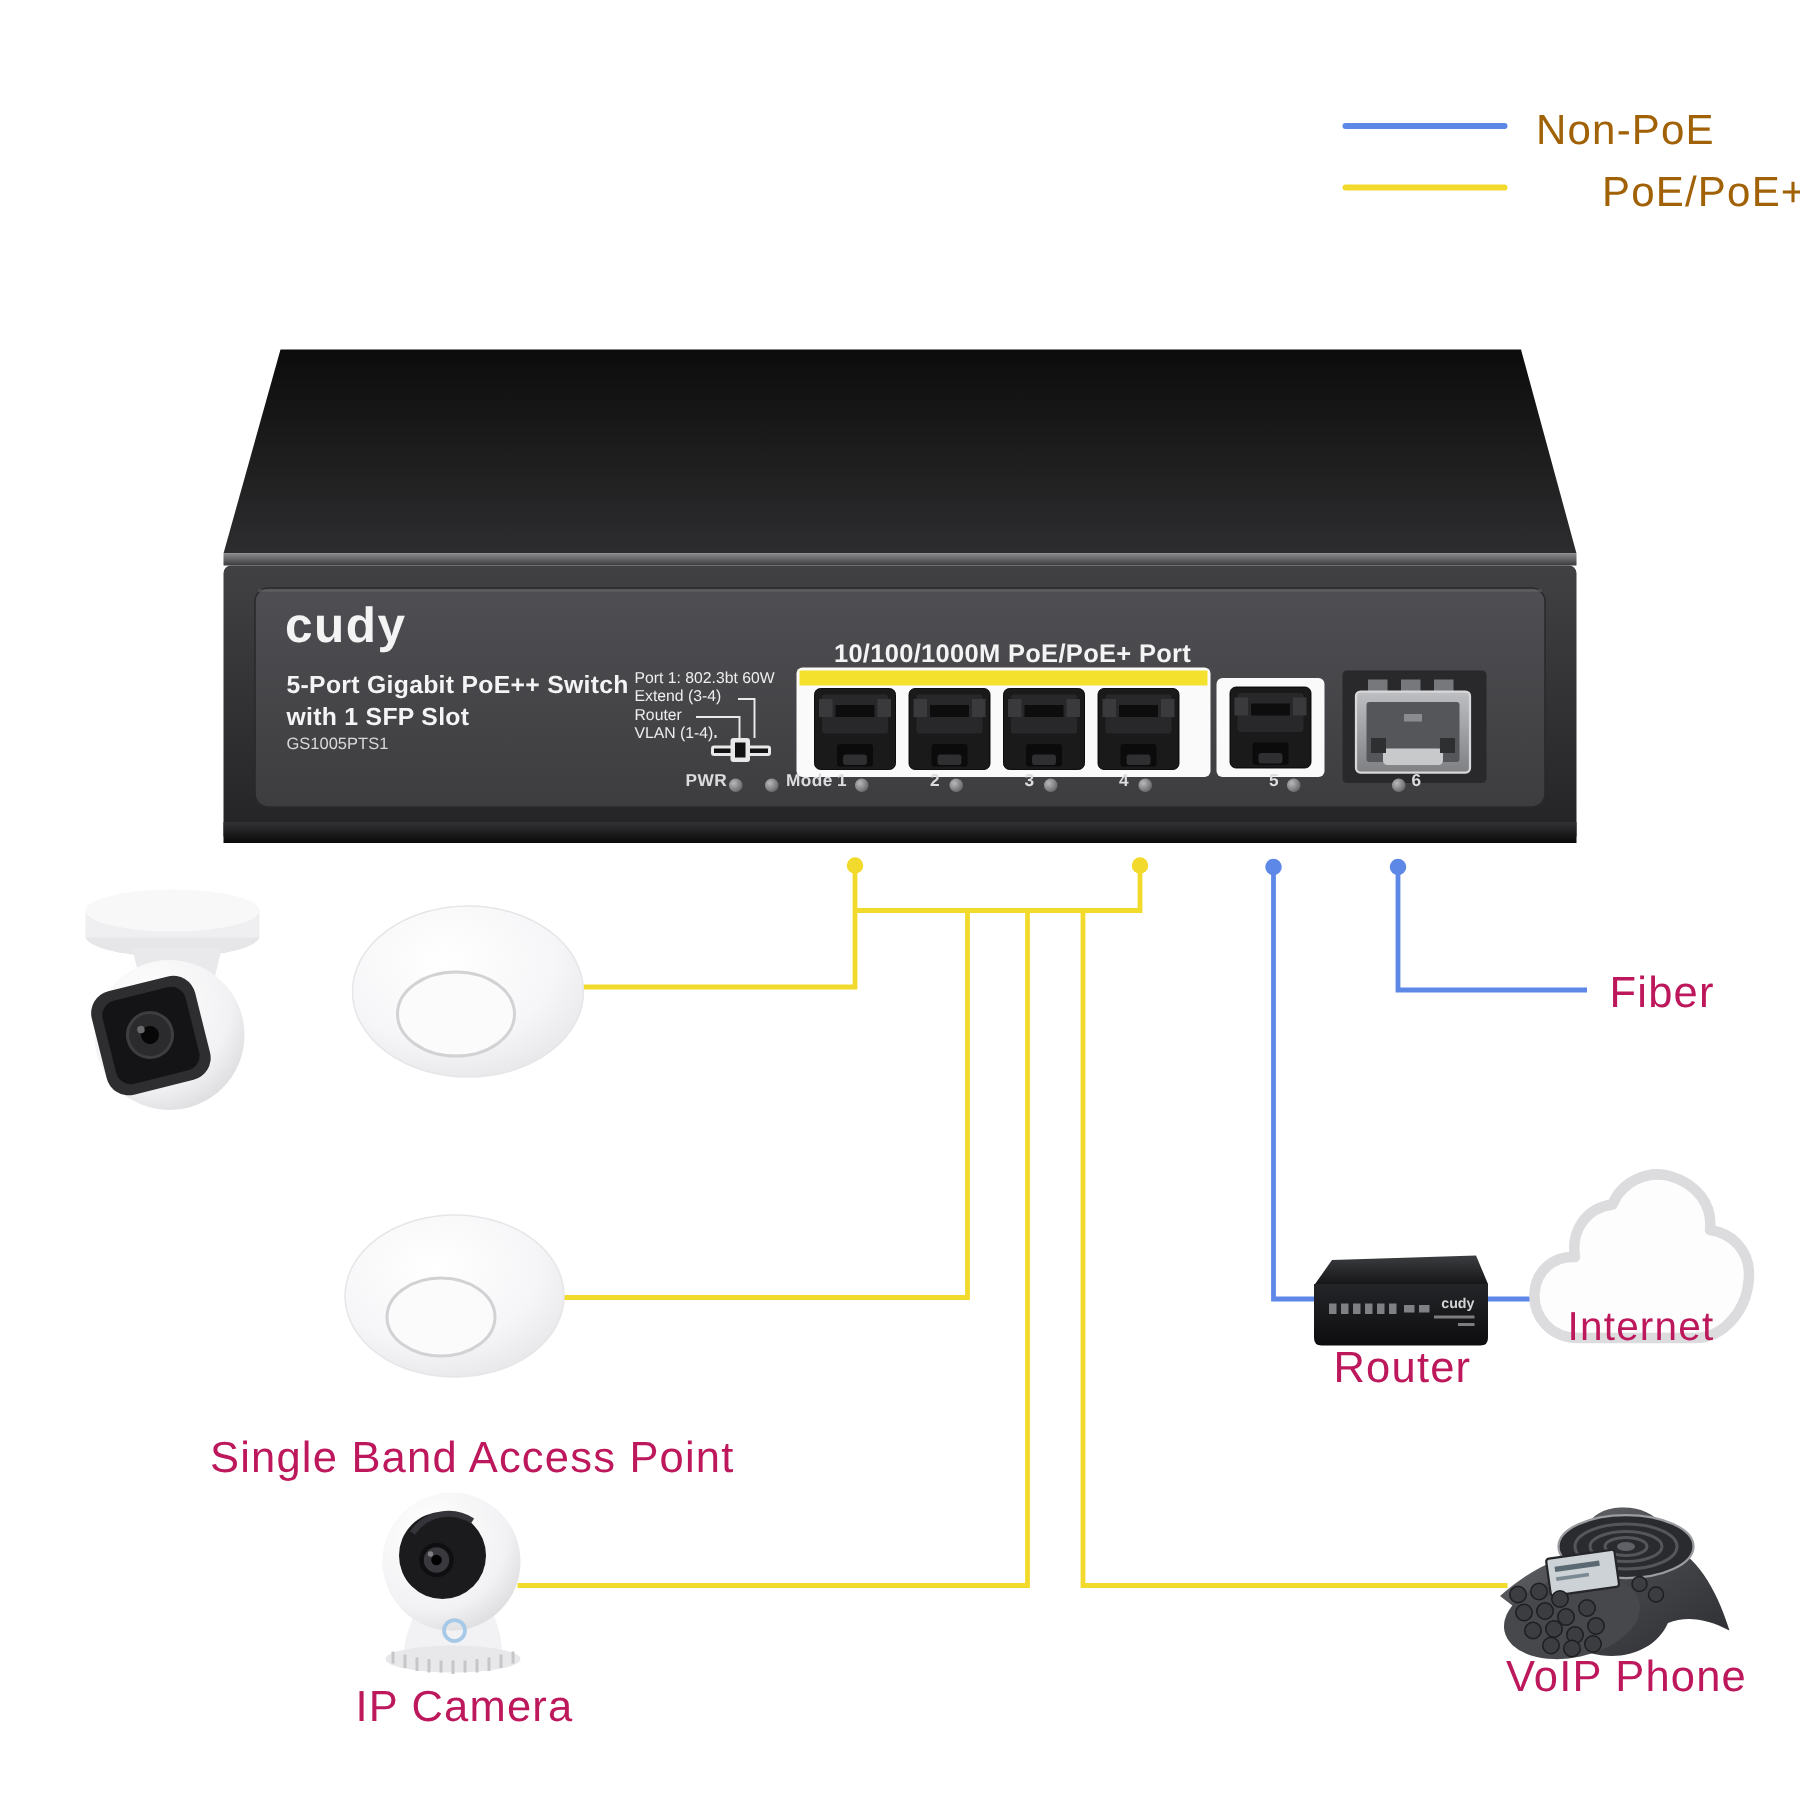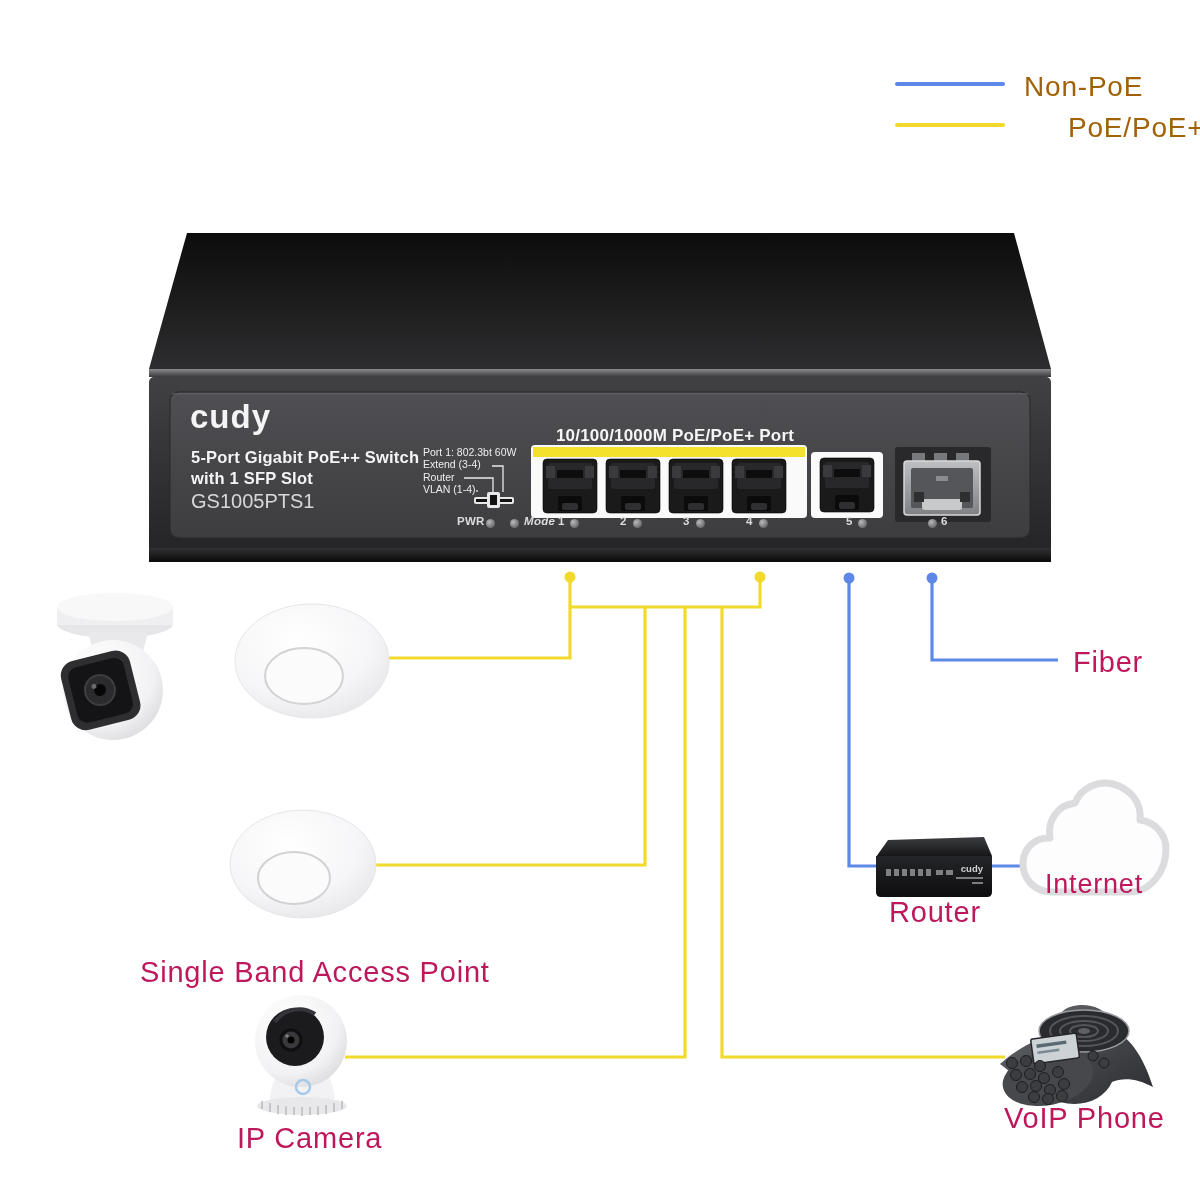--- a/index.html
+++ b/index.html
@@ -6,21 +6,21 @@
   #canvas{position:relative;width:1200px;height:1200px;background:#ffffff;overflow:hidden;
           font-family:"Liberation Sans", sans-serif;}
   .abs{position:absolute;}
   svg{display:block;}
   .lbl{position:absolute;color:#be185d;font-size:29px;letter-spacing:.8px;white-space:nowrap;}
   .legend-line{position:absolute;width:110px;height:4px;border-radius:2px;}
   .legend-label{position:absolute;color:#a16207;font-size:28px;letter-spacing:.8px;white-space:nowrap;}
   .sw-text{position:absolute;color:#f4f4f5;white-space:nowrap;}
   .brand{font-size:33px;font-weight:bold;letter-spacing:1px;}
   .sw-title{font-size:16.5px;font-weight:bold;letter-spacing:.2px;}
-  .sw-model{font-size:20px;color:#d8d8da;}
+  .sw-model{font-size:11px;color:#d8d8da;}
   .dipnotes{position:absolute;left:423px;top:446px;color:#eeeeef;font-size:10.5px;line-height:12.4px;}
   .dipnotes span{display:block;}
   .ports-header{position:absolute;left:537px;top:426px;width:276px;text-align:center;
                 color:#f4f4f5;font-size:17px;font-weight:bold;letter-spacing:.2px;}
   .ledtxt{position:absolute;top:515px;color:#dcdcde;font-size:11.5px;font-weight:bold;letter-spacing:.3px;}
   .led{position:absolute;top:519px;width:9px;height:9px;border-radius:50%;
        background:radial-gradient(circle at 35% 35%, #b8b8ba, #68686b 75%);}
 </style>
 </head>
 <body>
@@ -287,21 +287,21 @@
     <span>Extend (3-4)</span>
     <span>Router</span>
     <span>VLAN (1-4)</span>
   </div>
 
   <div class="ports-header" style="z-index:3;">10/100/1000M PoE/PoE+ Port</div>
 
   <div class="ledtxt" style="left:457px;z-index:3;">PWR</div>
   <div class="led" style="left:486px;z-index:3;"></div>
   <div class="led" style="left:510px;z-index:3;"></div>
-  <div class="ledtxt" style="left:524px;z-index:3;font-style:italic;">Mode</div>
+  <div class="ledtxt" style="left:524px;z-index:3;">Mode</div>
   <div class="ledtxt" style="left:558px;z-index:3;">1</div>
   <div class="led" style="left:570px;z-index:3;"></div>
   <div class="ledtxt" style="left:620px;z-index:3;">2</div>
   <div class="led" style="left:633px;z-index:3;"></div>
   <div class="ledtxt" style="left:683px;z-index:3;">3</div>
   <div class="led" style="left:696px;z-index:3;"></div>
   <div class="ledtxt" style="left:746px;z-index:3;">4</div>
   <div class="led" style="left:759px;z-index:3;"></div>
   <div class="ledtxt" style="left:846px;z-index:3;">5</div>
   <div class="led" style="left:858px;z-index:3;"></div>

